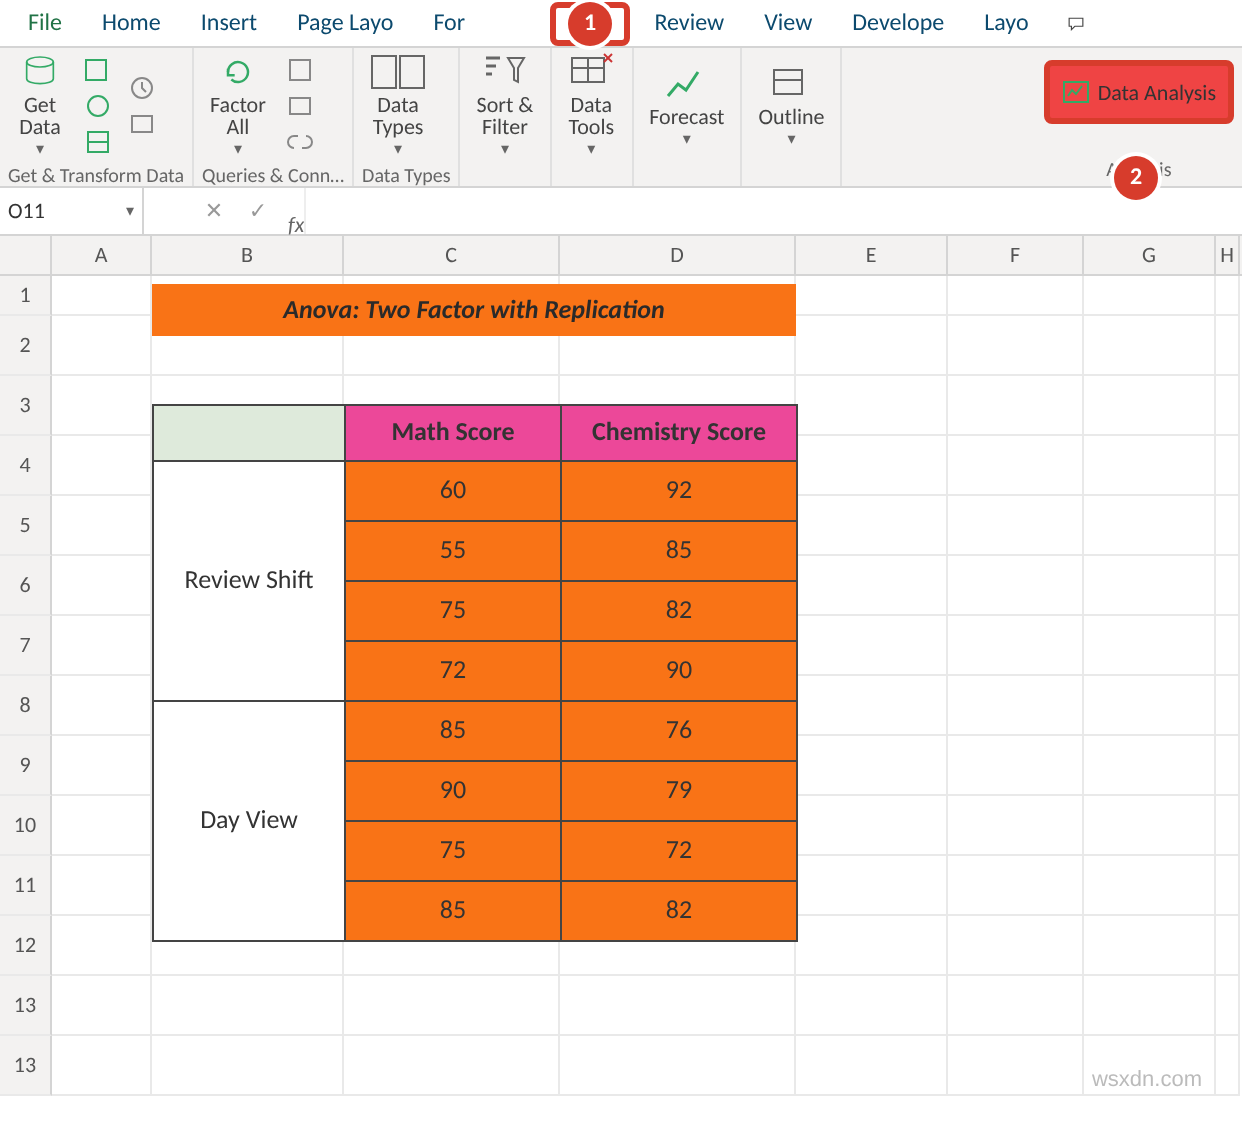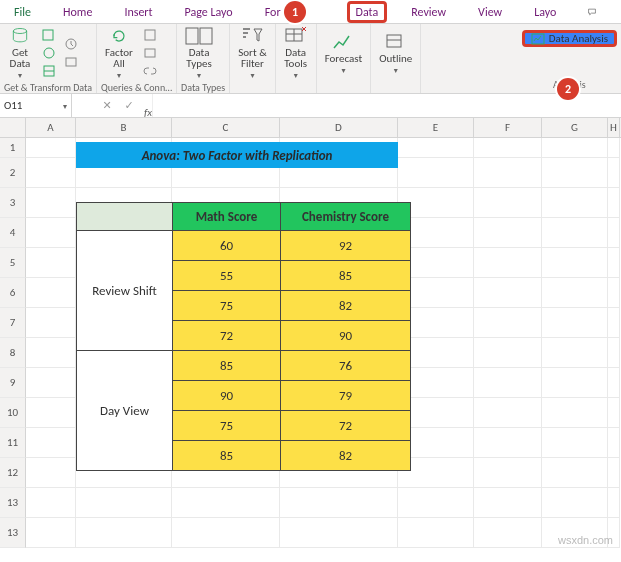--- a/index.html
+++ b/index.html
@@ -12,30 +12,30 @@
     width: 621px;
     overflow: hidden;
   }
   
   .tabs {
     display: flex;
     align-items: center;
     height: 24px;
     border-bottom: 1px solid #d4d4d4;
     padding-left: 6px;
-    gap: 16px;
+    gap: 4px;
     background: #fff;
     position: relative;
   }
   .tab {
     padding: 0 8px;
     height: 100%;
     display: flex;
     align-items: center;
-    color: #701a75;
+    color: #0c4a6e;
     position: relative;
     white-space: nowrap;
     cursor: pointer;
   }
   .tab.file { color: #217346; font-weight: 400; }
   .tab.active {
     border: 3px solid #d73c2c;
     border-radius: 4px;
     background: #fff;
     padding: 0 6px;
@@ -110,29 +110,29 @@
     line-height: 11px;
     color: #444;
     text-align: center;
     white-space: nowrap;
   }
   .drop { font-size: 8px; color: #666; }
   .analysis-group { margin-left: auto; border-right: none; }
   .data-analysis-btn {
     border: 3px solid #d73c2c;
     border-radius: 4px;
-    background: #3b82f6;
+    background: #ef4444;
     padding: 2px 6px;
     display: flex;
     align-items: center;
     gap: 4px;
     font-size: 11px;
     color: #333;
     cursor: pointer;
-    height: 17px;
+    height: 32px;
   }
   
   .fbar {
     display: flex;
     align-items: center;
     height: 24px;
     border-bottom: 1px solid #d4d4d4;
     background: #fff;
   }
   .namebox {
@@ -209,21 +209,21 @@
   .cF { width: 68px; }
   .cG { width: 66px; }
   .cH { width: 12px; }
   
   .title-banner {
     position: absolute;
     left: 76px; 
     top: 24px;
     width: 322px;
     height: 26px;
-    background: #0ea5e9;
+    background: #f97316;
     display: flex;
     align-items: center;
     justify-content: center;
     font-weight: bold;
     font-style: italic;
     font-size: 13px;
     font-family: Calibri, sans-serif;
     color: #2a2a2a;
   }
   .dtable {
@@ -232,56 +232,57 @@
     top: 84px;
     border-collapse: collapse;
     font-family: Calibri, sans-serif;
   }
   .dtable th, .dtable td {
     border: 1px solid #444;
     text-align: center;
     font-size: 13px;
     padding: 0;
     height: 30px;
-    background: #fde047;
+    background: #f97316;
   }
   .dtable th {
     font-weight: bold;
-    background: #22c55e;
+    background: #ec4899;
     height: 28px;
   }
   .dtable .rowlbl {
     width: 96px;
     background: #fff;
     font-weight: normal;
   }
   .wC { width: 108px; }
-  .wD { width: 130px; }
+  .wD { width: 118px; }
   .watermark {
     position: absolute;
-    right: 8px;
+    right: 20px;
     bottom: 2px;
     font-size: 11px;
     color: #bbb;
     font-family: Arial, sans-serif;
   }
 </style>
 </head>
 <body>
 
 <div class="tabs">
   <div class="tab file">File</div>
   <div class="tab">Home</div>
   <div class="tab">Insert</div>
   <div class="tab">Page Layo</div>
   <div class="tab">For</div>
   <div style="width:26px"></div>
   <div class="tab active">Data</div>
   <div class="tab">Review</div>
   <div class="tab">View</div>
+  <div class="tab">Develope</div>
   <div class="tab">Layo</div>
   <div class="tab comment-tab">
     <svg width="14" height="12" viewBox="0 0 14 12">
         <path d="M1 1h12v7H6l-3 3V8H1z" fill="none" stroke="#444" stroke-width="1"></path>
       </svg>
   </div>
   <div class="callout c1">1</div>
 </div>
 
 <div class="ribbon">

